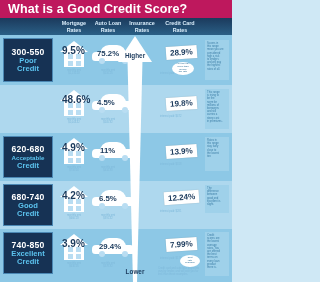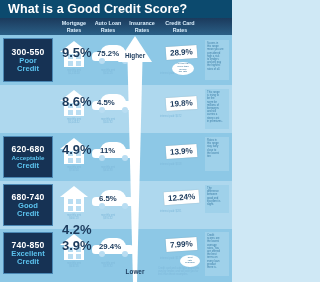--- a/index.html
+++ b/index.html
@@ -6,21 +6,21 @@
   body{
     width:232px;height:282px;overflow:hidden;
     font-family:"Liberation Sans",sans-serif;
     background:#cfe8f5;
   }
   #page{position:relative;width:232px;height:282px;background:#bfe0f2;}
 
   
   .title-bar{
     position:absolute;left:0;top:0;width:232px;height:18px;
-    background:#0c4a6e;
+    background:#be185d;
     display:flex;align-items:center;
   }
   .title-bar .t{
     color:#ffffff;font-size:12.5px;font-weight:bold;
     padding-left:8px;letter-spacing:.1px;white-space:nowrap;
   }
 
   
   .hdr{
     position:absolute;top:18px;left:0;width:232px;height:17px;
@@ -51,21 +51,21 @@
   
   .house{position:absolute;width:28px;height:26px;}
   .house .roof{
     position:absolute;left:0;top:0;width:0;height:0;
     border-left:14px solid transparent;border-right:14px solid transparent;
     border-bottom:11px solid #ffffff;
   }
   .house .body{position:absolute;left:4px;top:10px;width:20px;height:16px;background:#ffffff;}
   .house .win{position:absolute;background:#b9ddf2;}
   .pct-h{
-    position:absolute;color:#1b3a5c;font-size:13px;font-weight:bold;
+    position:absolute;color:#1b3a5c;font-size:10px;font-weight:bold;
     z-index:4;white-space:nowrap;
   }
 
   
   .car{position:absolute;width:44px;height:18px;}
   .car .top{
     position:absolute;left:8px;top:0;width:26px;height:9px;background:#ffffff;
     border-radius:11px 11px 0 0;
   }
   .car .base{
@@ -202,21 +202,21 @@
   <div class="row" style="top:85px;height:48px;">
     <div class="band" style="background:#aed8ee;"></div>
     <div class="house" style="left:60px;top:5px;">
       <div class="roof"></div>
         <div class="body"></div>
       <div class="win" style="left:8px;top:13px;width:5px;height:5px;"></div>
       <div class="win" style="left:16px;top:13px;width:5px;height:5px;"></div>
       <div class="win" style="left:8px;top:20px;width:5px;height:5px;"></div>
       <div class="win" style="left:16px;top:20px;width:5px;height:5px;"></div>
     </div>
-    <div class="pct-h" style="left:62px;top:9px;">8.6%</div>
+    <div class="pct-h" style="left:62px;top:9px;">48.6%</div>
     <div class="micro" style="left:58px;top:33px;width:32px;">monthly pmt
 $1,044.32</div>
 
     <div class="car" style="left:92px;top:9px;">
       <div class="top"></div>
         <div class="base"></div>
       <div class="wheel" style="left:7px;"></div>
         <div class="wheel" style="left:30px;"></div>
     </div>
     <div class="pct-c" style="left:97px;top:13px;">4.5%</div>
@@ -284,21 +284,21 @@
       <div class="lbl">Credit</div>
     </div>
     <div class="house" style="left:60px;top:5px;">
       <div class="roof"></div>
         <div class="body"></div>
       <div class="win" style="left:8px;top:13px;width:5px;height:5px;"></div>
       <div class="win" style="left:16px;top:13px;width:5px;height:5px;"></div>
       <div class="win" style="left:8px;top:20px;width:5px;height:5px;"></div>
       <div class="win" style="left:16px;top:20px;width:5px;height:5px;"></div>
     </div>
-    <div class="pct-h" style="left:62px;top:9px;margin-top:32px;">4.2%</div>
+    <div class="pct-h" style="left:62px;top:9px;">4.2%</div>
     <div class="micro" style="left:58px;top:33px;width:32px;">monthly pmt
 $660.18</div>
 
     <div class="car" style="left:92px;top:9px;">
       <div class="top"></div>
         <div class="base"></div>
       <div class="wheel" style="left:7px;"></div>
         <div class="wheel" style="left:30px;"></div>
     </div>
     <div class="pct-c" style="left:99px;top:13px;">6.5%</div>

